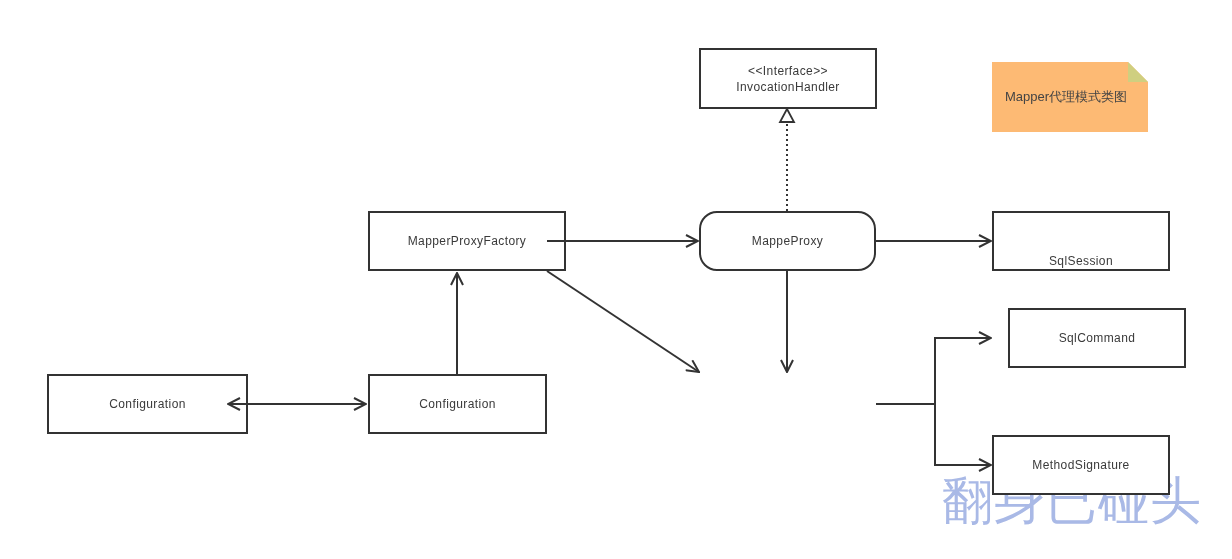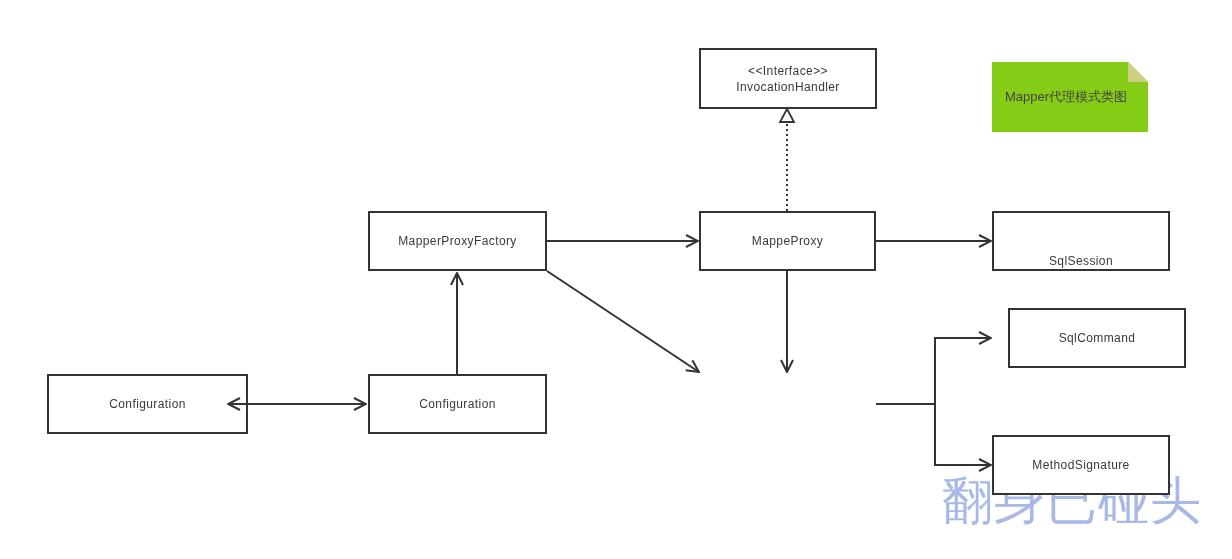--- a/index.html
+++ b/index.html
@@ -33,21 +33,21 @@
   }
   .node .stereo { line-height: 16px; }
   .node .label  { line-height: 16px; }
   
   .note {
     position: absolute;
     left: 992px;
     top: 62px;
     width: 156px;
     height: 70px;
-    background: #84cc16;
+    background: #fdba74;
     clip-path: polygon(0 0, 136px 0, 156px 20px, 156px 70px, 0 70px);
     display: flex;
     align-items: center;
     z-index: 2;
   }
   .note .note-text {
     color: #444444;
     font-size: 13px;
     padding-left: 13px;
   }
@@ -94,25 +94,25 @@
   <div class="note">
     <span class="note-text">Mapper代理模式类图</span>
   </div>
   <div class="note-fold"></div>
 
   <div class="node" style="left:699px; top:48px; width:178px; height:61px;">
     <div class="stereo">&lt;&lt;Interface&gt;&gt;</div>
     <div class="label">InvocationHandler</div>
   </div>
 
-  <div class="node" style="left:368px; top:211px; width:179px; height:60px;">
+  <div class="node" style="left:368px; top:211px; width:198px; height:60px;">
     <div class="label">MapperProxyFactory</div>
   </div>
 
-  <div class="node" style="left:699px; top:211px; width:177px; height:60px;">
+  <div class="node" style="left:699px; top:211px; width:177px; height:60px;border-radius:18px;">
     <div class="label">MappeProxy</div>
   </div>
 
   <div class="node" style="left:992px; top:211px; width:178px; height:60px;justify-content:flex-end;">
     <div class="label">SqlSession</div>
   </div>
 
   <div class="node" style="left:992px; top:308px; width:178px; height:60px;margin-left:16px;">
     <div class="label">SqlCommand</div>
   </div>

